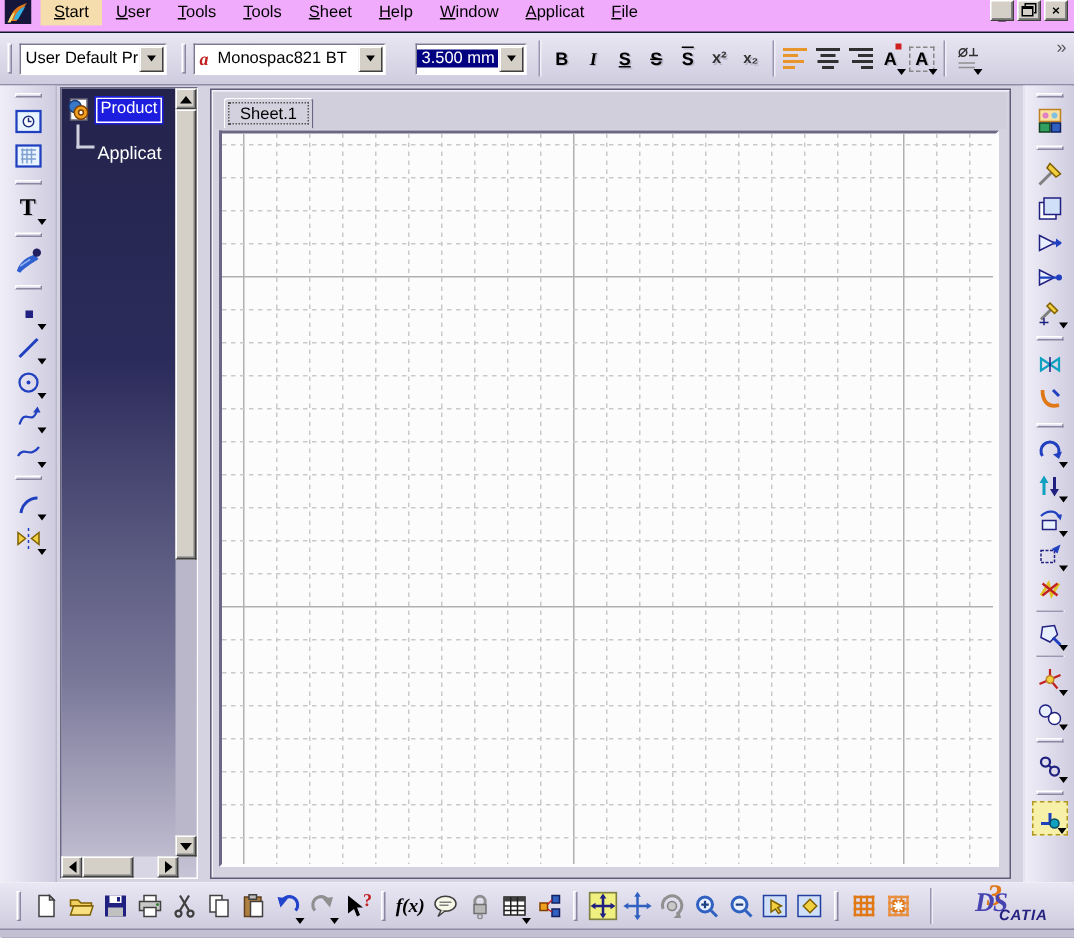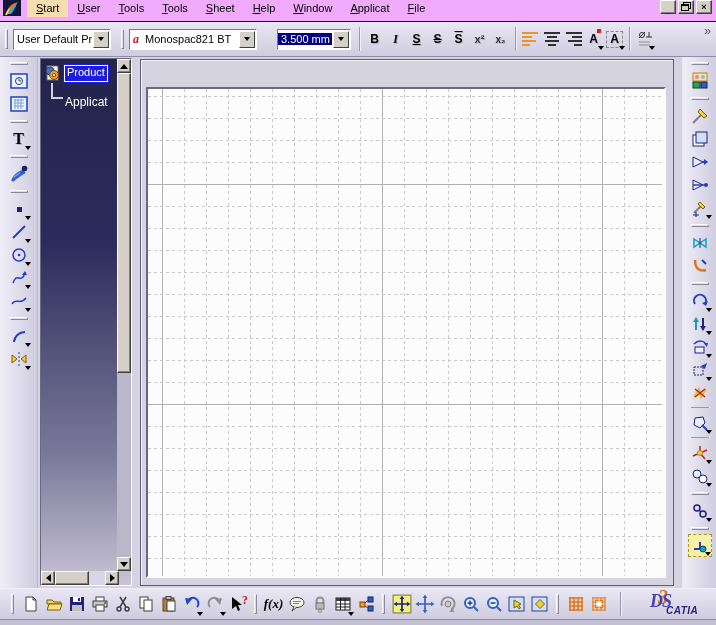--- a/index.html
+++ b/index.html
@@ -315,20 +315,25 @@
         <span class="tri leftt"></span>
       </div>
     <div class="sthumb" style="left:14px; top:0; width:34px; height:14px"></div>
     <div class="sbtn" style="right:0; top:0">
         <span class="tri rightt"></span>
       </div>
   </div>
 </div>
 
 <div class="docwin">
+  <div class="tabstrip">
+    <div class="tab">
+      <span>Sheet.1</span>
+    </div>
+  </div>
   <div class="drawarea">
     <svg id="gridsvg" width="514" height="489">
         <line x1="14.5" y1="0" x2="14.5" y2="489" stroke="#b0b0b0"></line>
         <line x1="36.5" y1="0" x2="36.5" y2="489" stroke="#c9c9c9" stroke-dasharray="3 3"></line>
         <line x1="58.5" y1="0" x2="58.5" y2="489" stroke="#c9c9c9" stroke-dasharray="3 3"></line>
         <line x1="80.5" y1="0" x2="80.5" y2="489" stroke="#c9c9c9" stroke-dasharray="3 3"></line>
         <line x1="102.5" y1="0" x2="102.5" y2="489" stroke="#c9c9c9" stroke-dasharray="3 3"></line>
         <line x1="124.5" y1="0" x2="124.5" y2="489" stroke="#c9c9c9" stroke-dasharray="3 3"></line>
         <line x1="146.5" y1="0" x2="146.5" y2="489" stroke="#c9c9c9" stroke-dasharray="3 3"></line>
         <line x1="168.5" y1="0" x2="168.5" y2="489" stroke="#c9c9c9" stroke-dasharray="3 3"></line>

